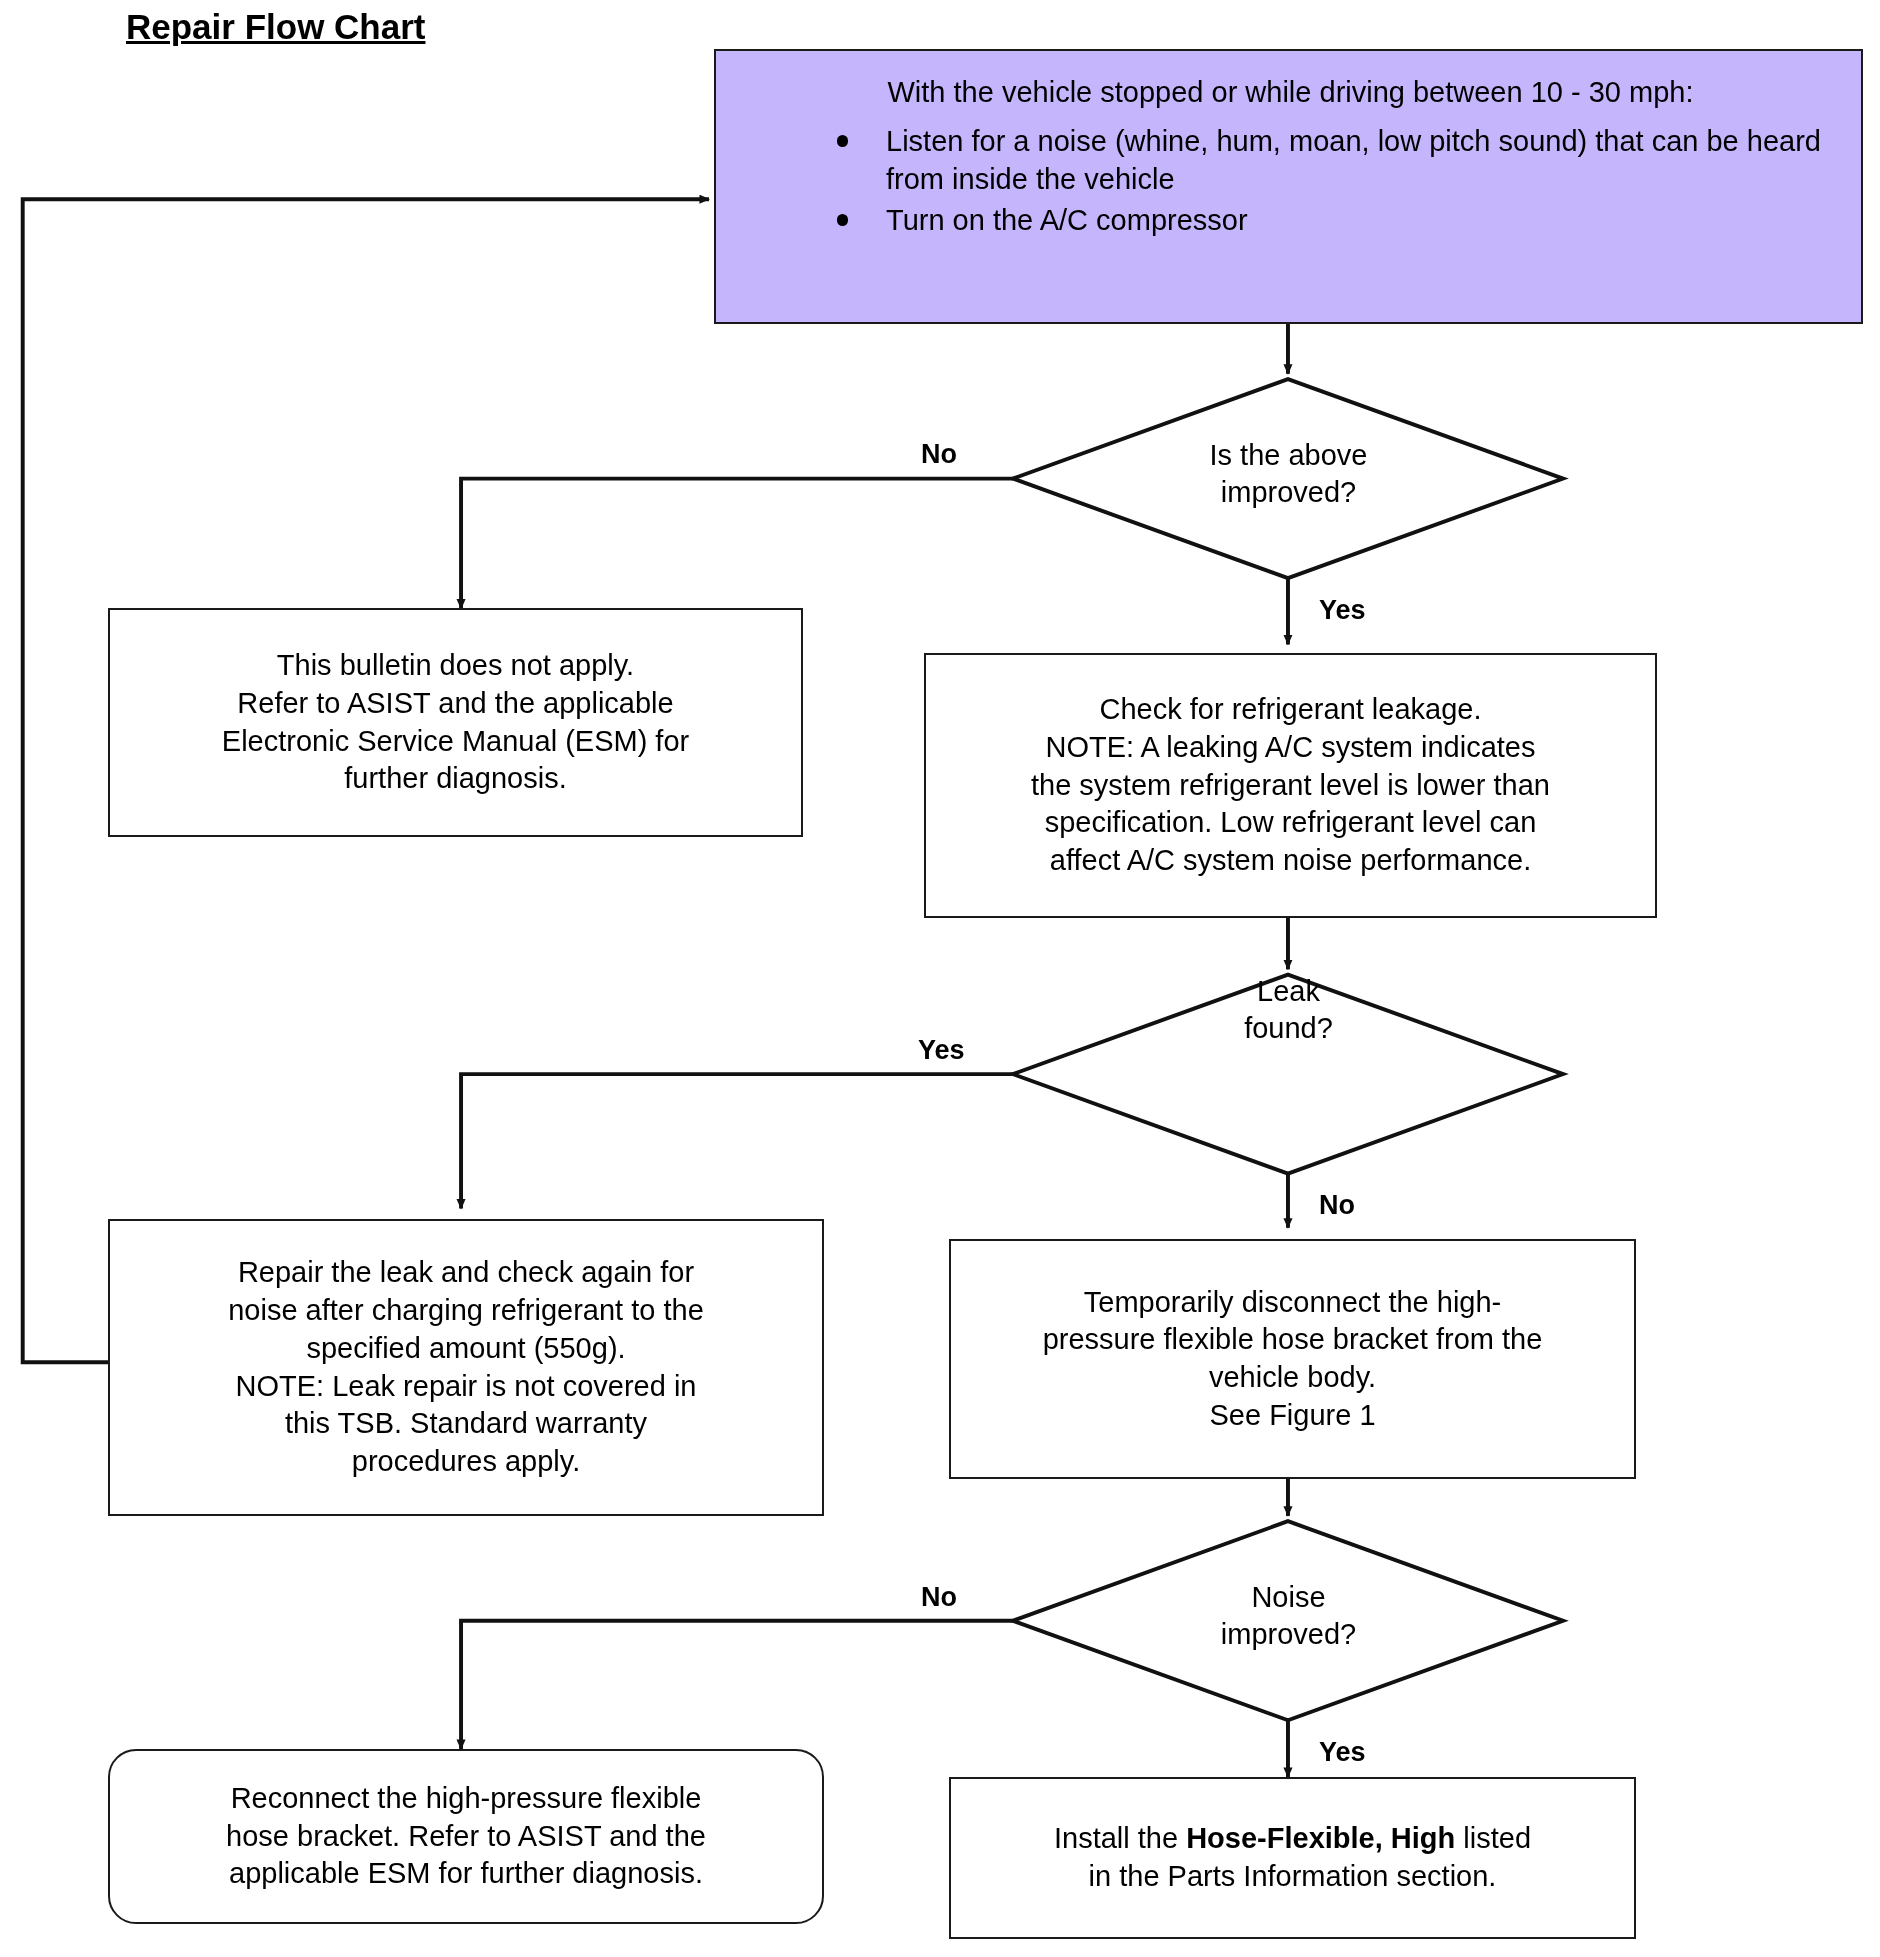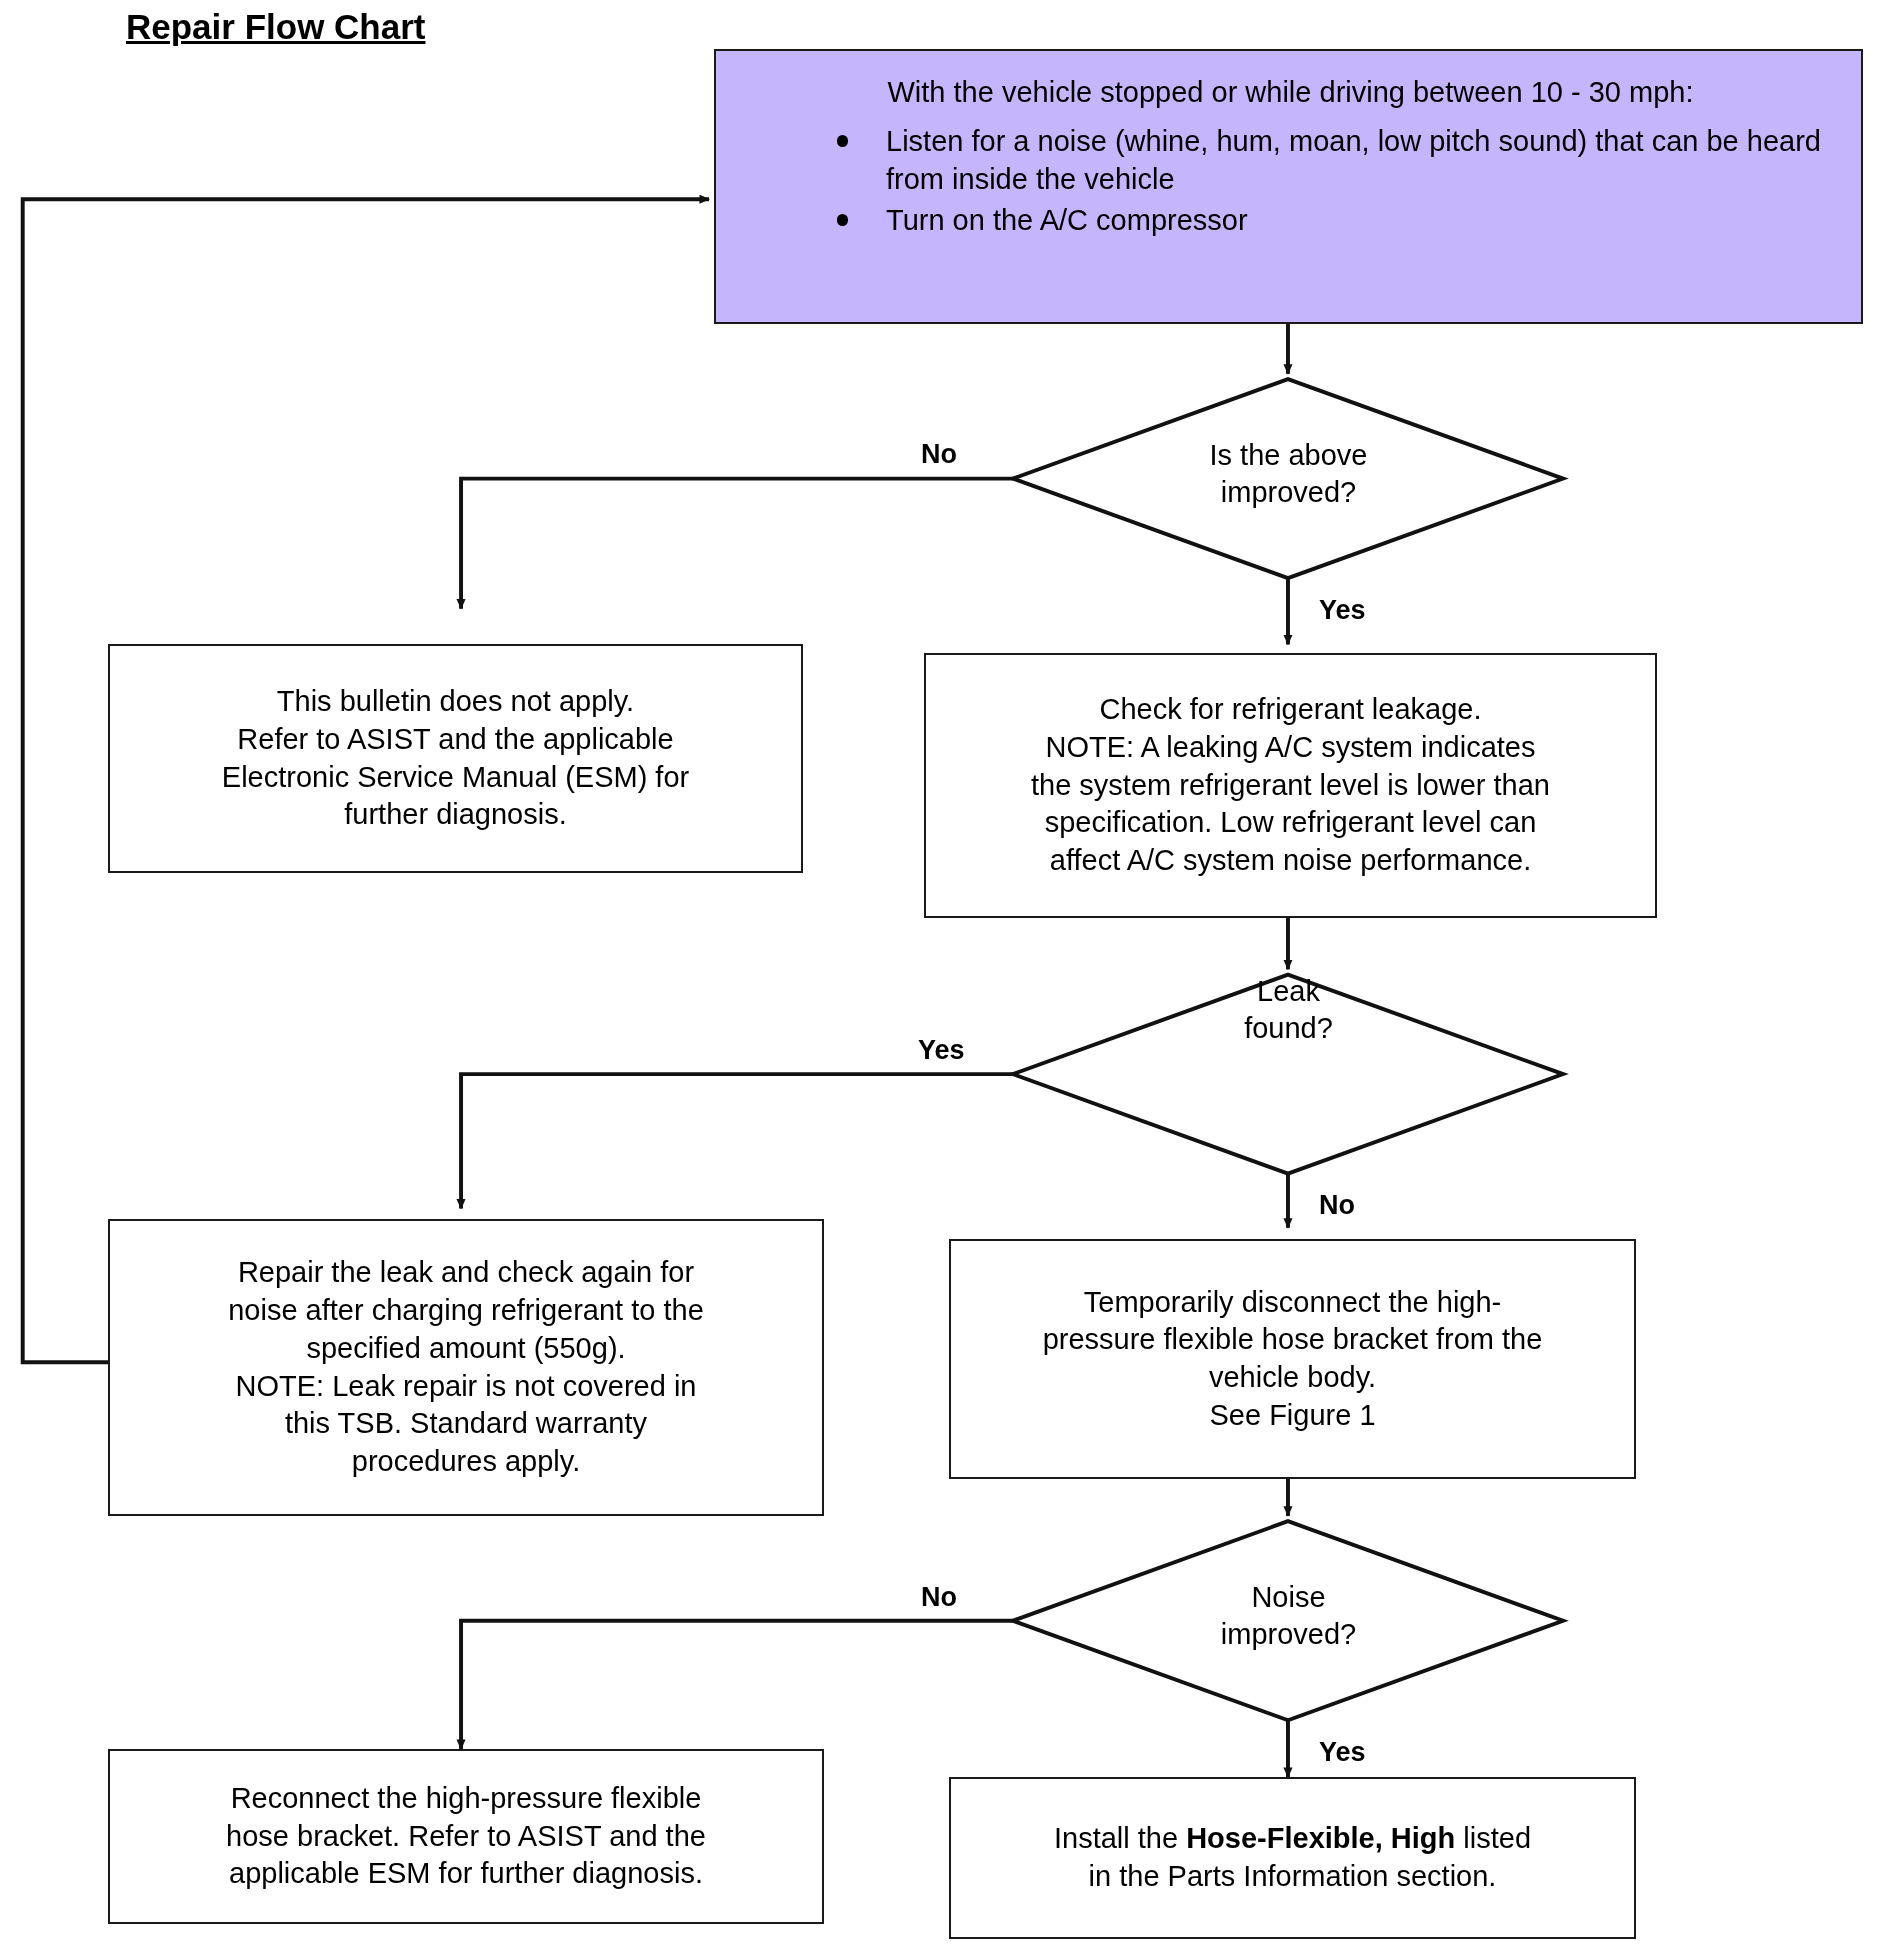--- a/index.html
+++ b/index.html
@@ -163,21 +163,21 @@
     </ul>
   </div>
 
   <div class="diamond-label" style="left:1127px; top:437px; width:323px;">Is the above
 improved?</div>
 
   <div class="edge-label" style="left:921px; top:439px;">No</div>
 
   <div class="edge-label" style="left:1319px; top:595px;">Yes</div>
 
-  <div class="node-box" style="left:108px; top:644px; width:695px; height:229px;">
+  <div class="node-box" style="left:108px; top:608px; width:695px; height:229px;">
     <div class="node-text">This bulletin does not apply.
 Refer to ASIST and the applicable
 Electronic Service Manual (ESM) for
 further diagnosis.</div>
   </div>
 
   <div class="node-box" style="left:924px; top:653px; width:733px; height:265px;">
     <div class="node-text">Check for refrigerant leakage.
 NOTE: A leaking A/C system indicates
 the system refrigerant level is lower than
@@ -208,21 +208,21 @@
 See Figure 1</div>
   </div>
 
   <div class="diamond-label" style="left:1127px; top:1579px; width:323px;">Noise
 improved?</div>
 
   <div class="edge-label" style="left:921px; top:1582px;">No</div>
 
   <div class="edge-label" style="left:1319px; top:1737px;">Yes</div>
 
-  <div class="node-box" style="left:108px; top:1749px; width:716px; height:175px;">
+  <div class="node-box" style="left:108px; top:1749px; width:716px; height:175px;border-radius:28px;">
     <div class="node-text">Reconnect the high-pressure flexible
 hose bracket. Refer to ASIST and the
 applicable ESM for further diagnosis.</div>
   </div>
 
   <div class="node-box" style="left:949px; top:1777px; width:687px; height:162px;">
     <div class="node-text"><span>Install the </span><span class="bold-run">Hose-Flexible, High</span><span> listed
 in the Parts Information section.</span></div>
   </div>
 

